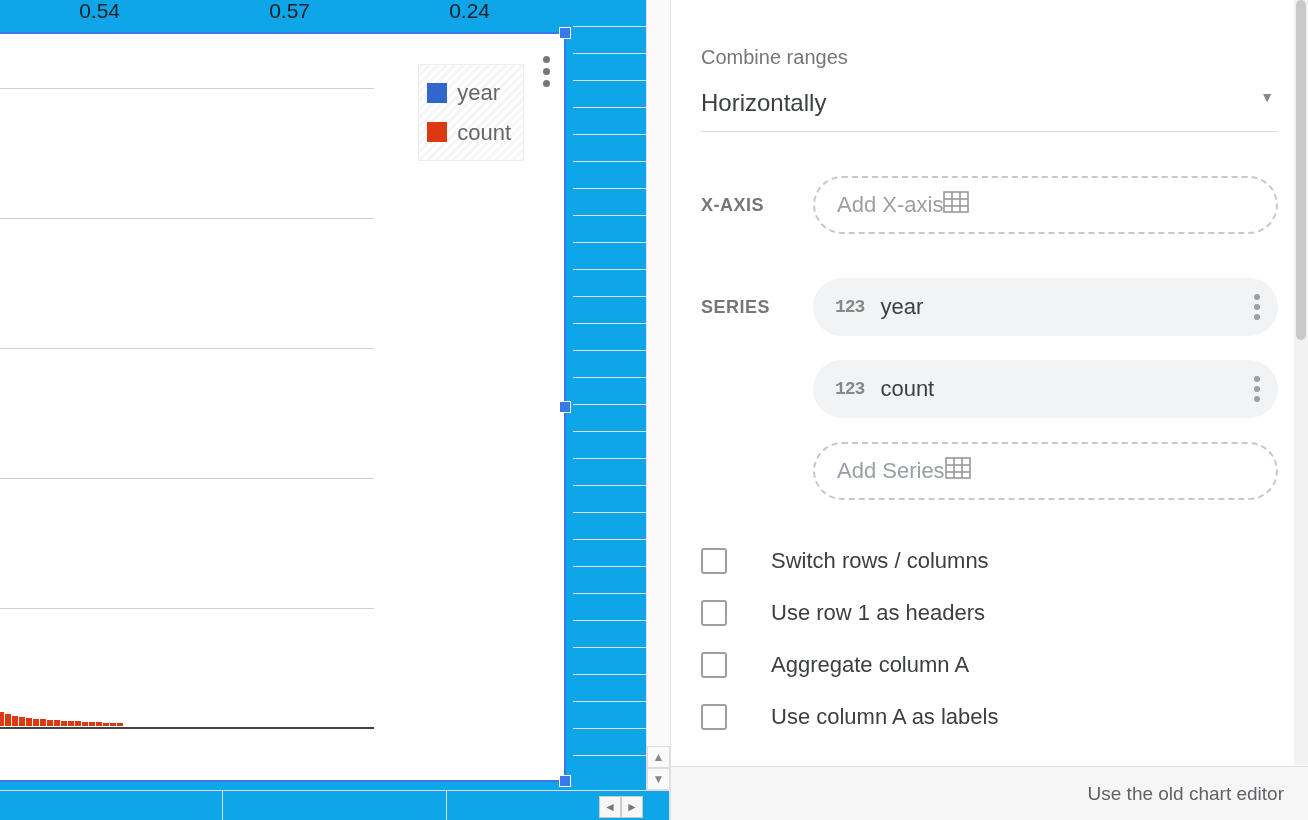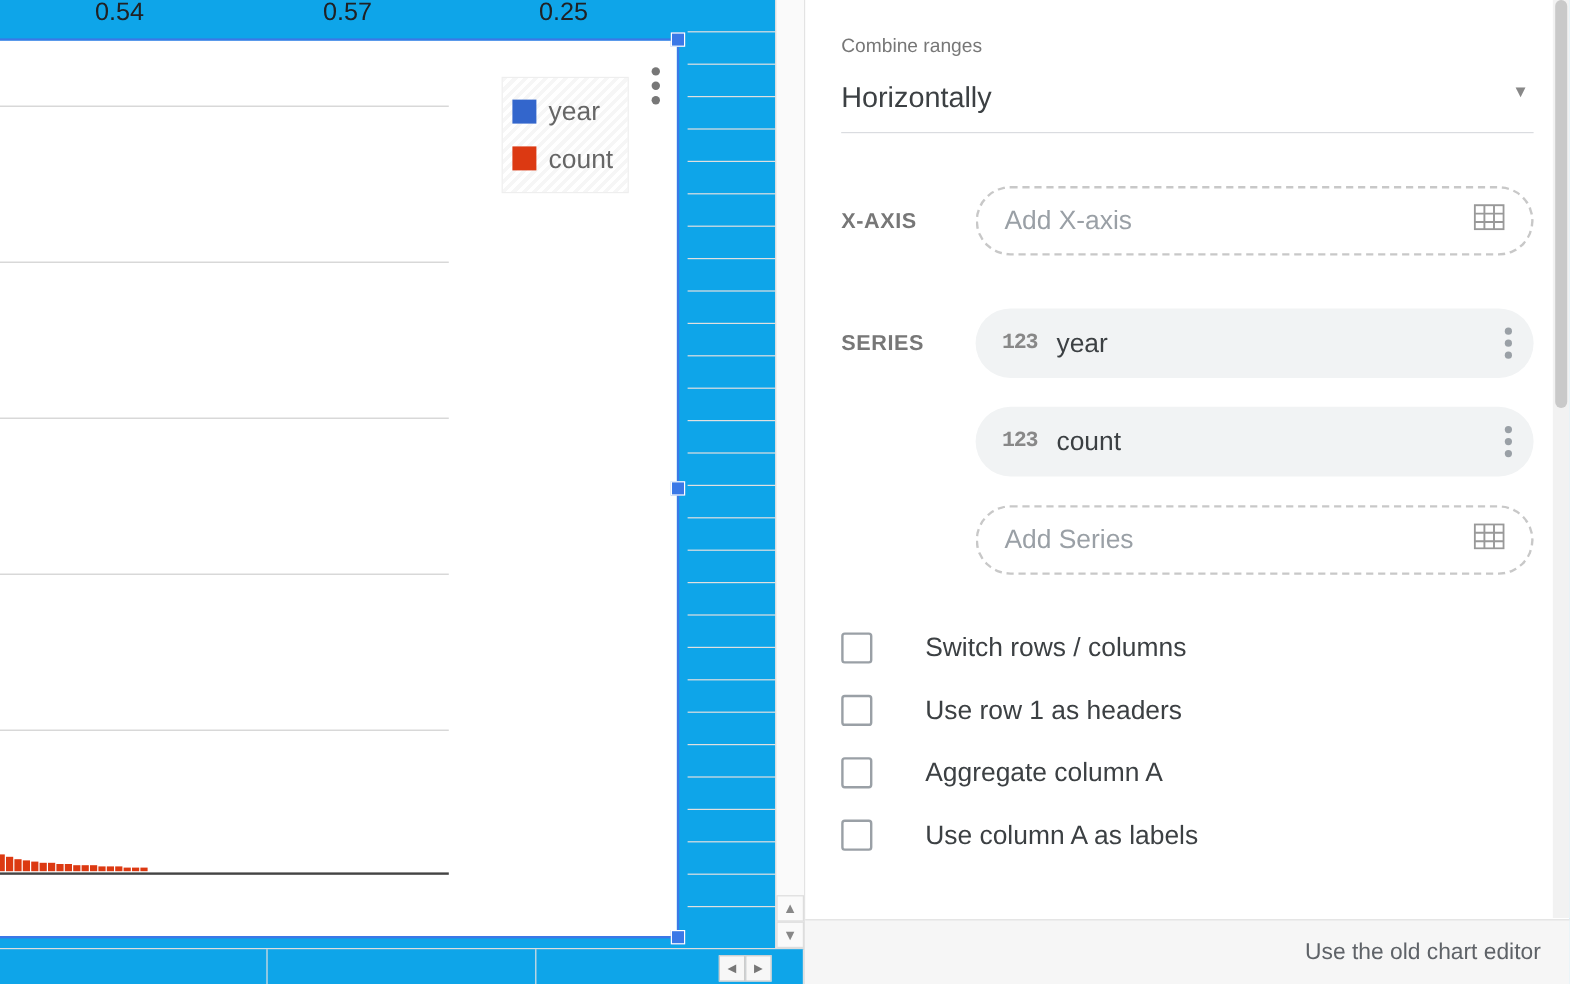--- a/index.html
+++ b/index.html
@@ -196,22 +196,22 @@
   background: #c9c9c9; border-radius: 5px;
 }
 
 .editor-body {
   position: absolute;
   left: 30px; right: 30px; top: 0; bottom: 55px;
 }
 
 .section-label {
   color: #777;
-  font-size: 16px;
-  margin-top: 30px;
+  font-size: 20px;
+  margin-top: 46px;
   margin-bottom: 10px;
 }
 
 .select-line {
   display: flex;
   justify-content: space-between;
   font-size: 24px;
   color: #3c4043;
   padding: 10px 4px 14px 0;
   border-bottom: 1px solid #dadce0;
@@ -239,21 +239,20 @@
 .dashed-pill {
   flex: 1;
   height: 58px;
   border: 2px dashed #c8c8c8;
   border-radius: 29px;
   display: flex;
   align-items: center;
   padding: 0 22px;
   color: #9aa0a6;
   font-size: 22px;
-  justify-content: space-between;
   cursor: pointer;
 }
 
 .solid-pill {
   flex: 1;
   height: 58px;
   border-radius: 29px;
   background: #f1f3f4;
   display: flex;
   align-items: center;
@@ -320,21 +319,21 @@
 }
 </style>
 </head>
 <body>
 
 <div class="sheet-area">
 
   <div class="col-headers">
     <div style="width:130px">0.54</div>
     <div style="width:190px">0.57</div>
-    <div style="width:180px">0.25</div>
+    <div style="width:180px">0.24</div>
   </div>
 
   <div class="grid-bg">
     <div class="cell-row"></div>
       <div class="cell-row"></div>
       <div class="cell-row"></div>
       <div class="cell-row"></div>
     <div class="cell-row"></div>
       <div class="cell-row"></div>
       <div class="cell-row"></div>

